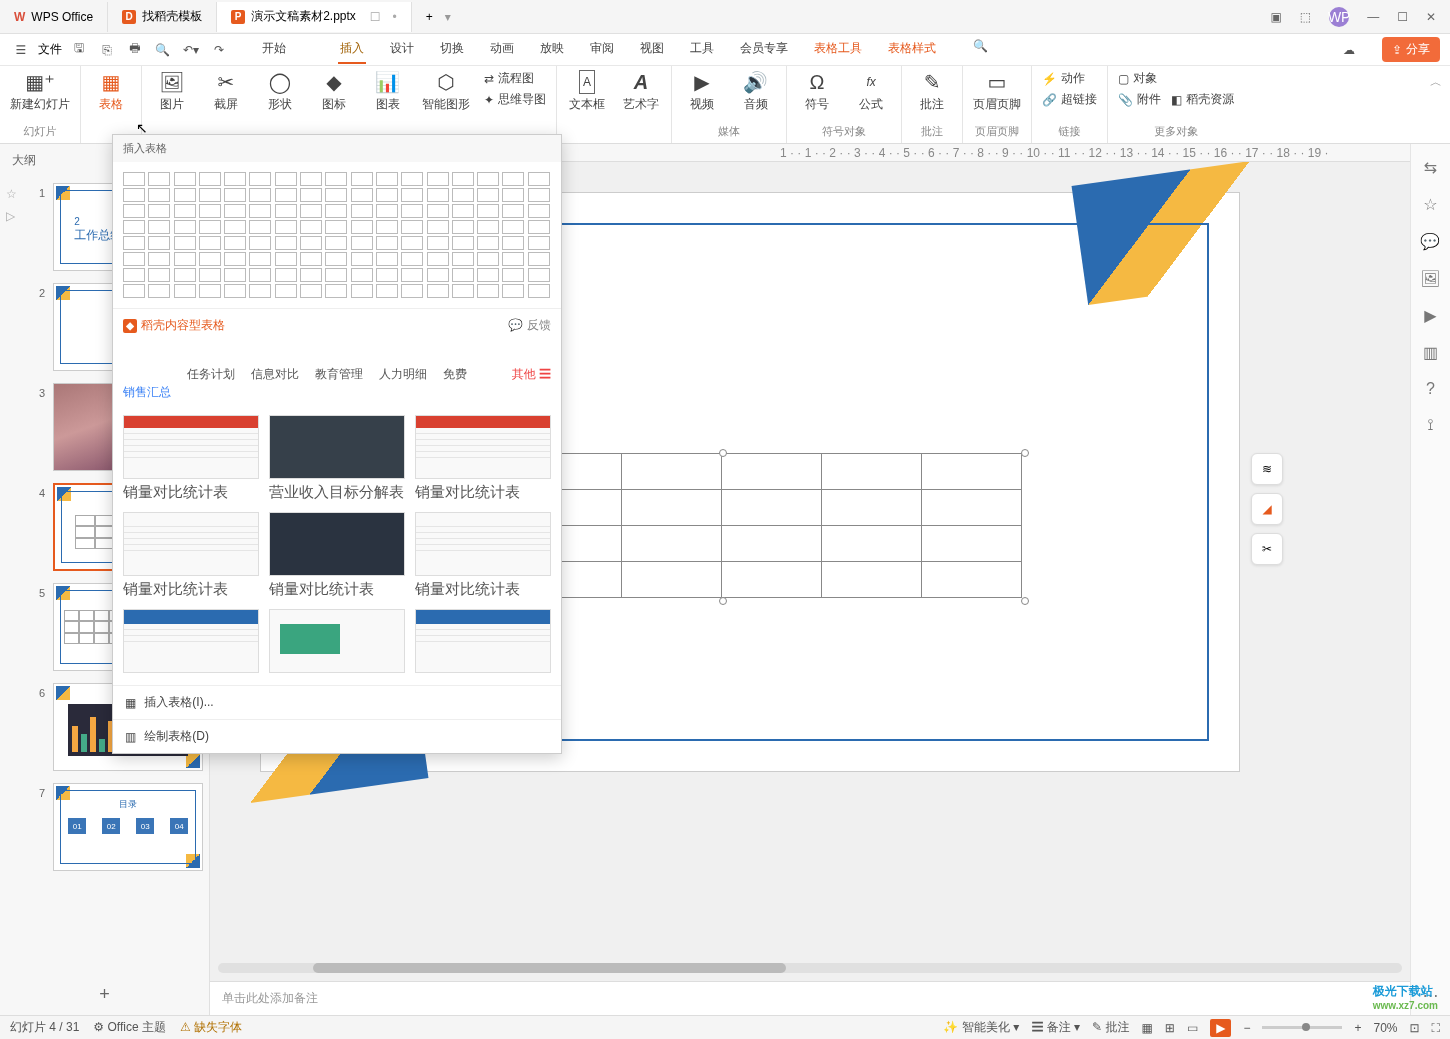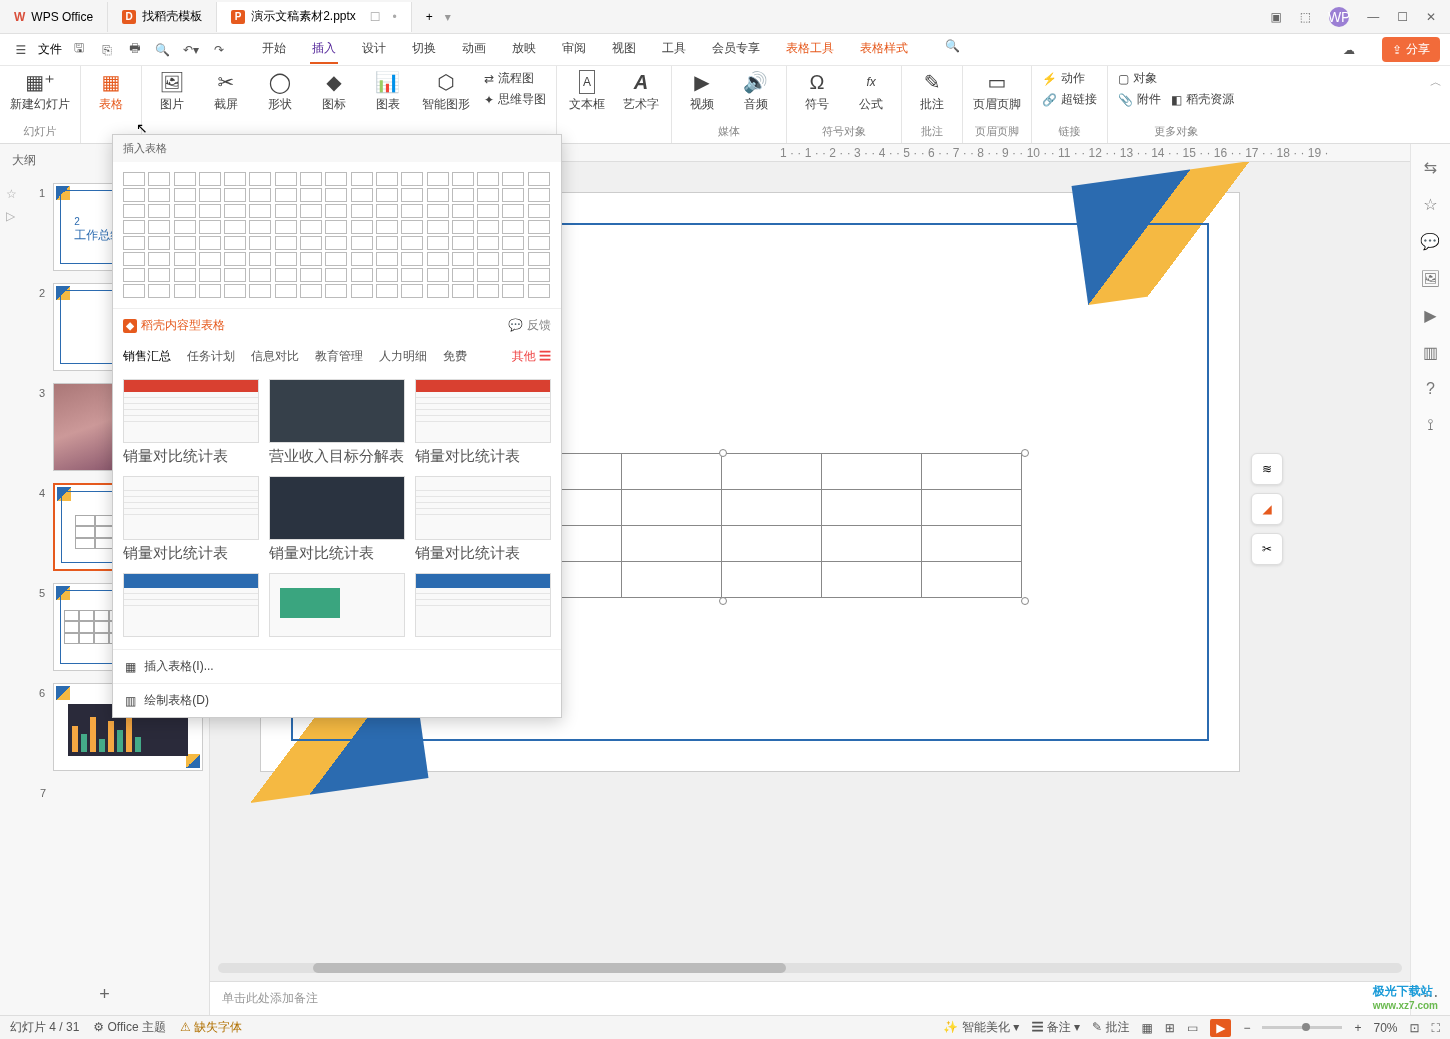--- a/index.html
+++ b/index.html
@@ -7,21 +7,21 @@
 .titlebar{height:34px;background:#f5f5f5;display:flex;align-items:center;border-bottom:1px solid #e0e0e0;}
 .tab{height:30px;padding:0 14px;display:flex;align-items:center;gap:6px;border-right:1px solid #e0e0e0;cursor:pointer;}
 .tab.active{background:#fff;}
 .wps-logo{color:#d94f3b;font-weight:bold;}
 .wincontrols{margin-left:auto;display:flex;align-items:center;gap:18px;padding-right:14px;color:#666;}
 .avatar{width:20px;height:20px;border-radius:50%;background:#9b7fd4;color:#fff;display:flex;align-items:center;justify-content:center;font-size:14px;}
 .quickbar{height:32px;display:flex;align-items:center;gap:6px;padding:0 10px;border-bottom:1px solid #e8e8e8;}
 .qicon{width:22px;height:22px;display:flex;align-items:center;justify-content:center;color:#555;cursor:pointer;}
 .menutabs{display:flex;gap:22px;margin-left:24px;}
 .menutab{color:#444;cursor:pointer;padding:5px 2px;}
-.menutab.active{color:#4c1d95;border-bottom:2px solid #e65a1e;}
+.menutab.active{color:#a16207;border-bottom:2px solid #e65a1e;margin-left:28px;}
 .menutab.orange{color:#e65a1e;}
 .sharebtn{margin-left:auto;background:#f26b3a;color:#fff;padding:4px 10px;border-radius:4px;display:flex;align-items:center;gap:4px;}
 .ribbon{height:78px;display:flex;border-bottom:1px solid #ddd;}
 .rgroup{border-right:1px solid #e5e5e5;padding:4px 10px;display:flex;flex-direction:column;align-items:center;justify-content:space-between;}
 .rgroup .icons{display:flex;gap:14px;align-items:flex-start;height:52px;}
 .rbtn{display:flex;flex-direction:column;align-items:center;gap:2px;cursor:pointer;color:#444;min-width:40px;}
 .rbtn .ri{font-size:20px;height:24px;display:flex;align-items:center;}
 .rbtn.small{flex-direction:row;gap:4px;min-width:auto;font-size:12px;}
 .rgroup .glabel{font-size:11px;color:#888;}
 .rbtn.active{color:#e65a1e;}
@@ -56,21 +56,21 @@
 .zoomslider::after{content:"";width:8px;height:8px;background:#888;border-radius:50%;position:absolute;left:50%;top:-3px;}
 
 
 .dropdown{position:absolute;left:112px;top:134px;width:450px;background:#fff;border:1px solid #ccc;box-shadow:0 4px 16px rgba(0,0,0,0.2);z-index:100;}
 .dd-title{padding:6px 10px;font-size:11px;color:#666;background:#f7f7f7;}
 .gridpicker{padding:10px;display:grid;grid-template-columns:repeat(17,1fr);gap:2px;}
 .gridcell{width:22px;height:14px;border:1px solid #bbb;background:#fff;}
 .dd-sec{padding:8px 10px;display:flex;align-items:center;justify-content:space-between;border-top:1px solid #eee;}
 .dd-sec .brand{color:#e65a1e;display:flex;align-items:center;gap:4px;}
 .dd-cats{padding:6px 10px;display:flex;gap:16px;align-items:center;font-size:12px;color:#555;}
-.dd-cats .active{color:#000000;}
+.dd-cats .active{color:#3b82f6;margin-top:36px;}
 .dd-cats .more{margin-left:auto;color:#ef4444;}
 .tmpl-grid{padding:8px 10px;display:grid;grid-template-columns:repeat(3,1fr);gap:10px;}
 .tmpl{display:flex;flex-direction:column;gap:4px;}
 .tmpl .prev{height:64px;border:1px solid #ddd;background:#f9f9f9;position:relative;overflow:hidden;}
 .tmpl .tname{font-size:15px;color:#555;}
 .dd-action{padding:8px 12px;display:flex;align-items:center;gap:8px;cursor:pointer;color:#444;border-top:1px solid #eee;}
 .cursor{position:absolute;left:136px;top:120px;font-size:14px;color:#000;z-index:200;pointer-events:none;}
 
 
 .th-corner-tl{position:absolute;left:2px;top:2px;width:14px;height:14px;background:linear-gradient(135deg,#2b6bb0 50%,#f5b942 50%);}
@@ -413,20 +413,30 @@
               <div class="th-bar" style="height:50%;background:#4a8"></div>
               <div class="th-bar" style="height:90%"></div>
               <div class="th-bar" style="height:35%;background:#4a8"></div>
             </div>
           </div>
         </div>
 
       <div class="thumb">
           <div class="sideicons"></div>
           <div class="num">7</div>
+          <div class="slide">
+            <div class="th-corner-tl"></div>
+            <div class="th-corner-br"></div>
+            <div class="th-frame"></div>
+            <div style="position:absolute;top:14px;left:0;right:0;text-align:center;font-size:9px;color:#2b6bb0">目录</div>
+        <div class="th-sq" style="left:14px;top:34px">01</div>
+        <div class="th-sq" style="left:48px;top:34px">02</div>
+        <div class="th-sq" style="left:82px;top:34px">03</div>
+        <div class="th-sq" style="left:116px;top:34px">04</div>
+      </div>
         </div>
     </div>
     <div class="addslide">+</div>
   </div>
 
   <div class="canvas">
     <div class="ruler">
       <div style="position:absolute;left:570px;top:2px">1 · · 1 · · 2 · · 3 · · 4 · · 5 · · 6 · · 7 · · 8 · · 9 · · 10 · · 11 · · 12 · · 13 · · 14 · · 15 · · 16 · · 17 · · 18 · · 19 ·</div>
     </div>
     <div class="slidearea">

